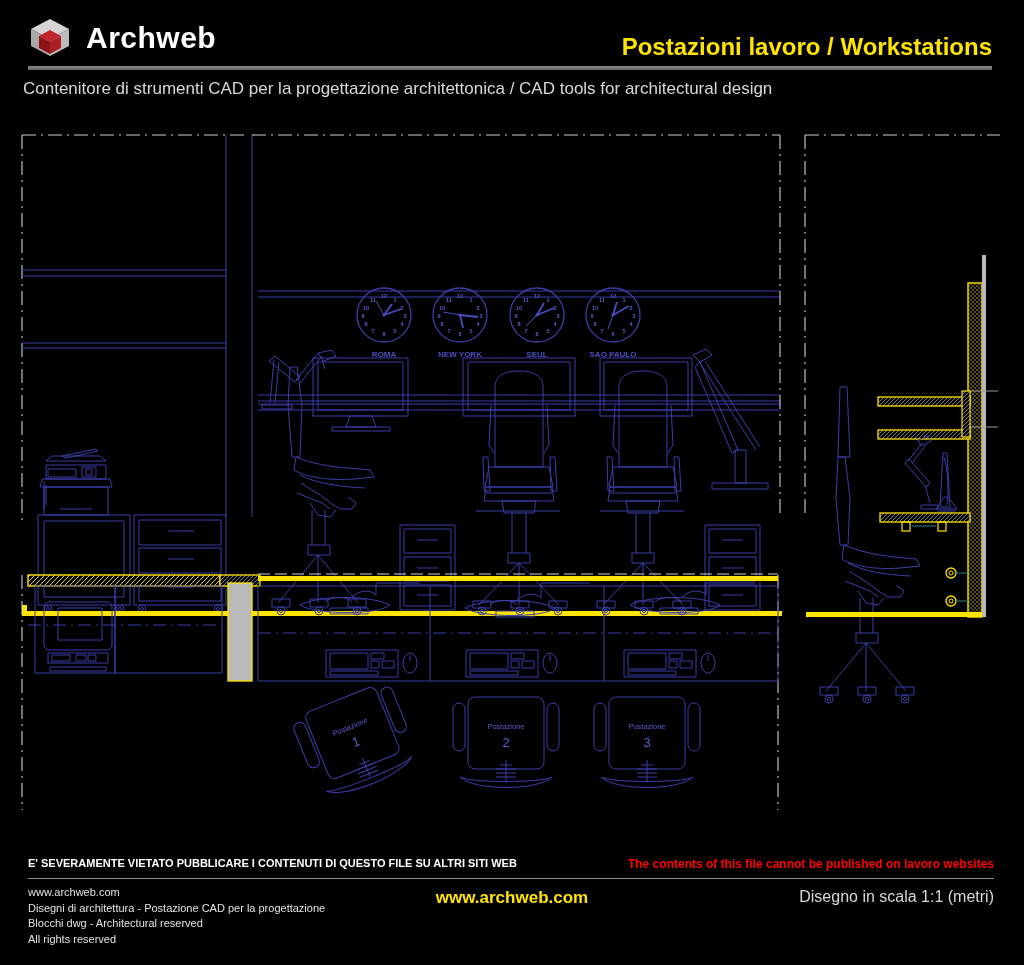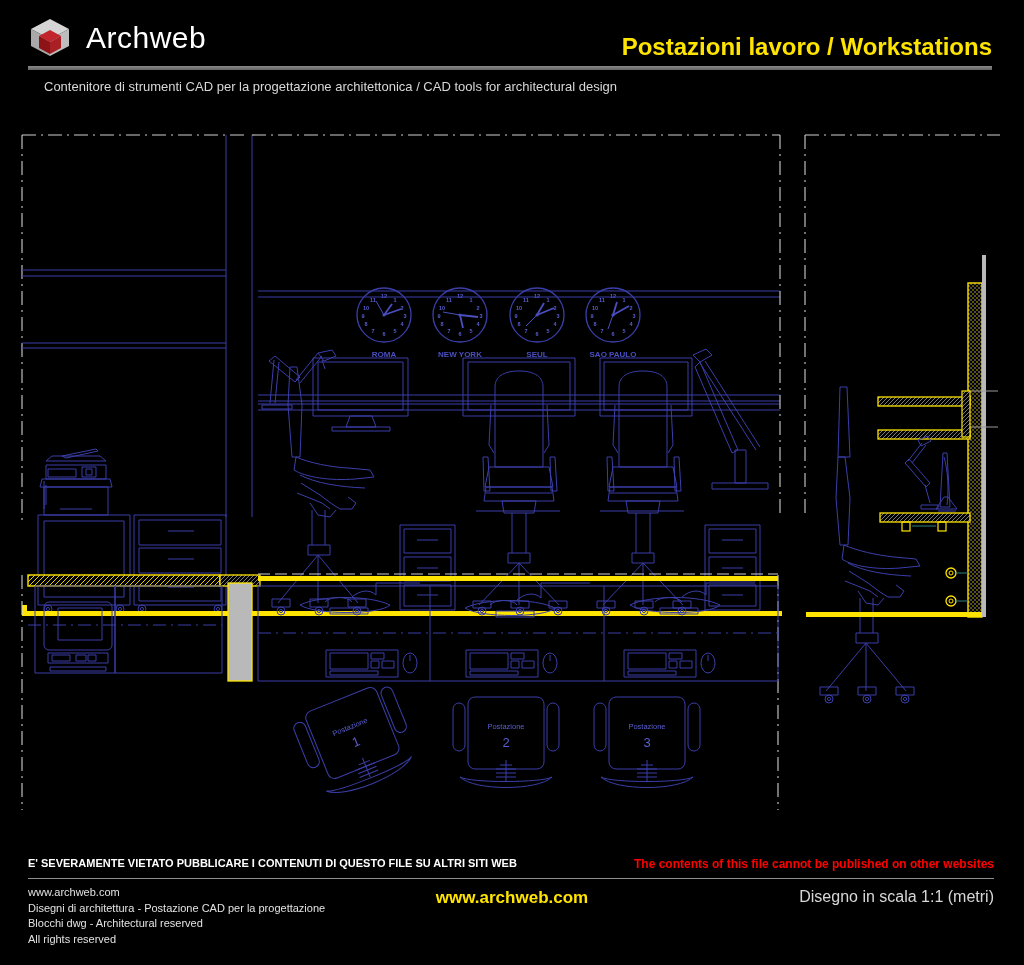--- a/index.html
+++ b/index.html
@@ -30,21 +30,21 @@
     align-items: center;
     gap: 14px;
   }
   .logo-cube {
     width: 44px;
     height: 44px;
     position: relative;
   }
   .logo-brand {
     font-size: 30px;
-    font-weight: normal;
+    font-weight: bold;
     color: #ffffff;
     letter-spacing: 0.5px;
     line-height: 1;
   }
   .title-right {
     position: absolute;
     right: 32px;
     top: 33px;
     font-size: 24px;
     font-weight: bold;
@@ -58,22 +58,22 @@
     background: linear-gradient(to bottom, #8a8a8a, #636363);
   }
   .hdr-rule-right {
     position: absolute;
     right: 32px; top: 66px;
     width: 330px; height: 4px;
     background: linear-gradient(to bottom, #8a8a8a, #636363);
   }
   .subtitle {
     position: absolute;
-    left: 44px; top: 79px;
-    font-size: 13px;
+    left: 23px; top: 79px;
+    font-size: 17px;
     color: #d8d8d8;
     white-space: nowrap;
   }
 
   
   .canvas {
     position: absolute;
     left: 0; top: 105px;
     width: 852px;
     height: 735px;
@@ -610,21 +610,21 @@
       <path d="M647,655 L647,676"></path>
     </g>
     <text x="647" y="624" font-size="7.5" fill="#5a5fd0" text-anchor="middle" font-family="Liberation Sans, sans-serif">Postazione</text>
     <text x="647" y="642" font-size="13" fill="#5a5fd0" text-anchor="middle" font-family="Liberation Sans, sans-serif">3</text>
   </g>
 </svg>
 </div>
 
 <div class="footer">
   <div class="warn-it">E' SEVERAMENTE VIETATO PUBBLICARE I CONTENUTI DI QUESTO FILE SU ALTRI SITI WEB</div>
-  <div class="warn-en">The contents of this file cannot be published on other websites</div>
+  <div class="warn-en">The contents of this file cannot be published on lavoro websites</div>
   <div class="foot-rule"></div>
   <div class="foot-left">
     <div>www.archweb.com</div>
     <div>Disegni di architettura - Postazione CAD  per la progettazione</div>
     <div>Blocchi dwg - Architectural reserved</div>
     <div>All rights reserved</div>
   </div>
   <div class="foot-center">www.archweb.com</div>
   <div class="foot-right">Disegno in scala 1:1 (metri)</div>
 </div>

